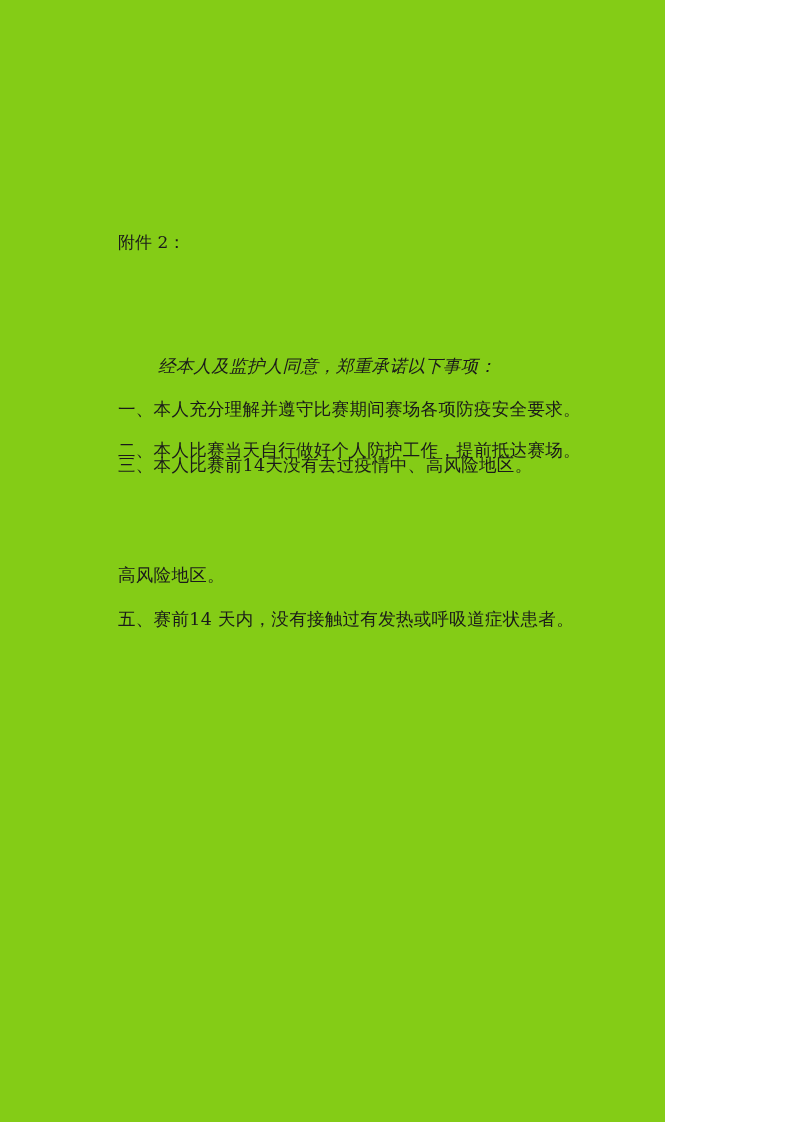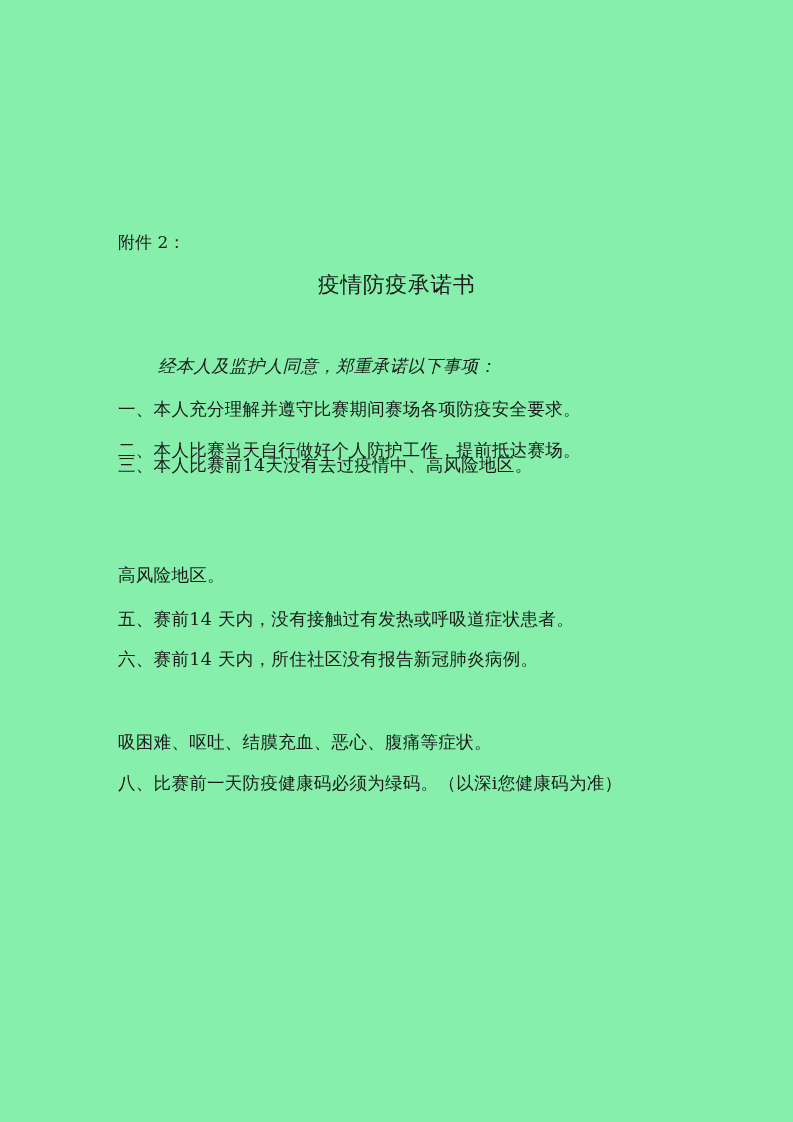--- a/index.html
+++ b/index.html
@@ -11,22 +11,22 @@
       width: 793px;
       height: 1122px;
       position: relative;
       overflow: hidden;
       font-family: "DejaVu Serif", "Liberation Serif", serif;
       color: #1a1a1a;
     }
     .page {
       position: absolute;
       left: 0; top: 0;
-      width: 793px; height: 1122px;
-      background: #86efac;
+      width: 665px; height: 1122px;
+      background: #84cc16;
     }
     .attachment-label {
       position: absolute;
       left: 118px;
       top: 230px;
       font-size: 17px;
       line-height: 24px;
       white-space: nowrap;
     }
     .doc-title {
@@ -48,25 +48,21 @@
       white-space: nowrap;
       letter-spacing: 0.3px;
     }
     .intro { left: 158px; font-style: italic; }
   </style>
 </head>
 <body>
 
 <div class="page">
   <div class="attachment-label">附件 2：</div>
-  <div class="doc-title">疫情防疫承诺书</div>
 
   <div class="body-line intro" style="top:354px;">经本人及监护人同意，郑重承诺以下事项：</div>
 
   <div class="body-line" style="top:397px;">一、本人充分理解并遵守比赛期间赛场各项防疫安全要求。</div>
   <div class="body-line" style="top:438px;">二、本人比赛当天自行做好个人防护工作，提前抵达赛场。</div>
   <div class="body-line" style="top:453px;">三、本人比赛前14天没有去过疫情中、高风险地区。</div>
   <div class="body-line" style="top:563px;">高风险地区。</div>
   <div class="body-line" style="top:607px;">五、赛前14  天内，没有接触过有发热或呼吸道症状患者。</div>
-  <div class="body-line" style="top:647px;">六、赛前14  天内，所住社区没有报告新冠肺炎病例。</div>
-  <div class="body-line" style="top:730px;">吸困难、呕吐、结膜充血、恶心、腹痛等症状。</div>
-  <div class="body-line" style="top:771px;">八、比赛前一天防疫健康码必须为绿码。（以深i您健康码为准）</div>
 </div>
 
 </body></html>

